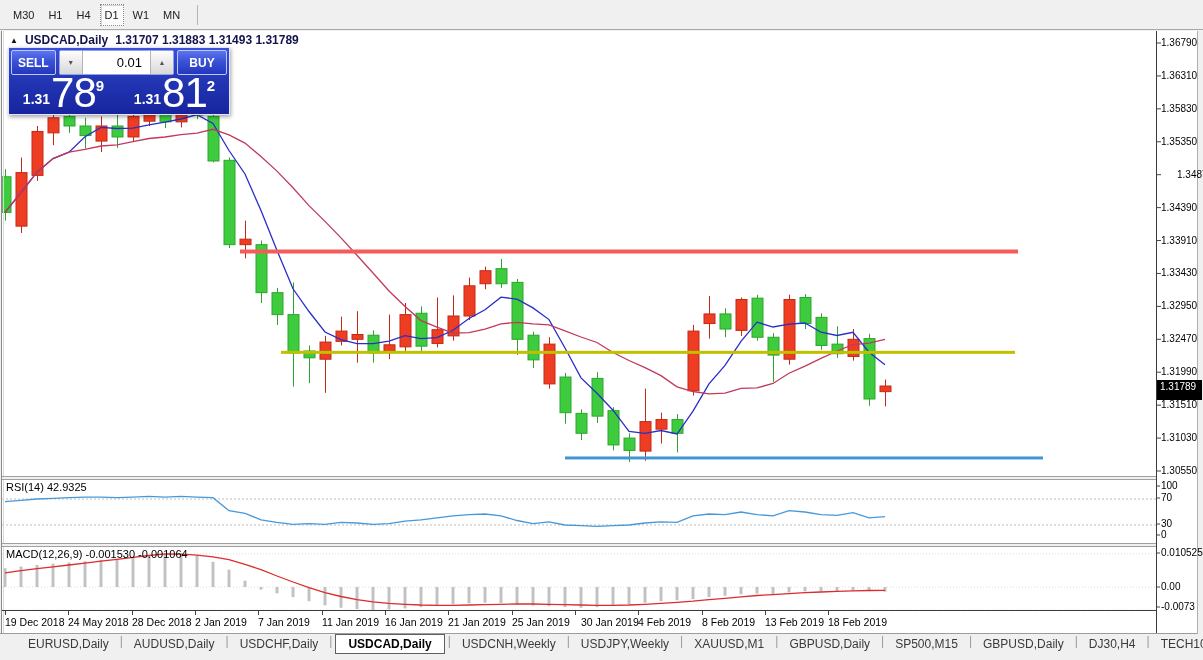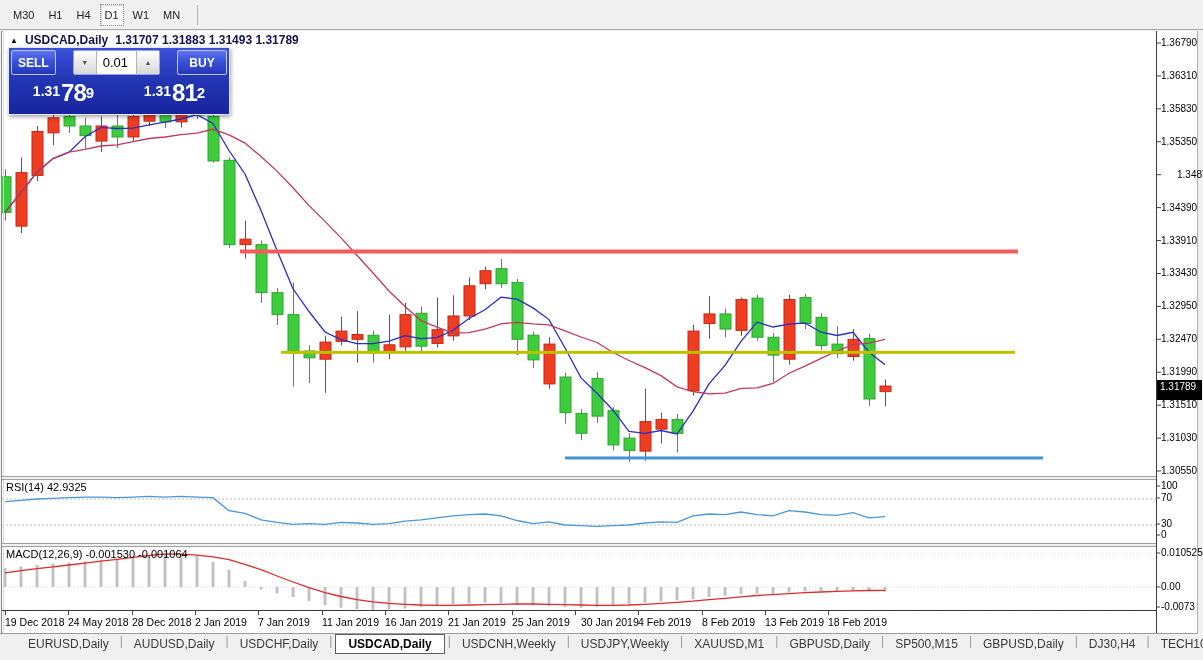--- a/index.html
+++ b/index.html
@@ -27,38 +27,38 @@
   
   #svg-holder{position:absolute;left:0;top:0;width:1203px;height:660px;z-index:1}
   
   .chart-header{position:absolute;left:10px;top:33px;z-index:4;font-size:12px;font-weight:bold;
                 color:#13134e;display:flex;align-items:center;gap:7px;white-space:nowrap}
   .hdr-arrow{font-size:8px;color:#111}
   
   .trade-panel{position:absolute;left:8px;top:47px;width:222px;height:68px;z-index:5;box-sizing:border-box;
                background:linear-gradient(180deg,#3a50da 0%,#2336b4 48%,#17249e 100%);
                border:1px solid #dfe4ff;box-shadow:1px 2px 4px rgba(0,0,0,.35)}
-  .tp-row{display:flex;height:27px;padding:2px 2px 0 2px;gap:17px;align-items:stretch;box-sizing:border-box}
+  .tp-row{display:flex;height:27px;padding:2px 2px 0 2px;gap:3px;align-items:stretch;box-sizing:border-box}
   .btn-trade{background:linear-gradient(180deg,#5d75ee 0%,#3a52d8 45%,#2437bc 100%);
              border:1px solid #bcc7fa;color:#fff;font-size:12px;font-weight:bold;border-radius:2px;
              display:flex;align-items:center;justify-content:center;cursor:default;font-family:inherit}
   .btn-sell{flex:0 0 44px}
   .btn-buy{flex:0 0 50px}
   .vol-group{flex:1;display:flex;border:1px solid #96a0e6;border-radius:2px;overflow:hidden;background:#fff}
   .vol-btn{width:23px;background:linear-gradient(180deg,#fdfdfd,#d8d8d8);border:0;color:#555;
            display:flex;align-items:center;justify-content:center;padding:0;cursor:default}
   .vol-btn .tri{font-size:7px;line-height:1}
   .vol-down{border-right:1px solid #b5b5b5}
   .vol-up{border-left:1px solid #b5b5b5}
   .vol-input{flex:1;border:0;outline:none;text-align:right;padding:0 8px 0 0;font-size:13px;color:#000;
              font-family:inherit;min-width:0;background:#fff}
-  .tp-quotes{display:flex;height:38px;align-items:center;padding:1px 2px 2px 2px;box-sizing:border-box}
+  .tp-quotes{display:flex;height:38px;align-items:flex-start;padding:1px 2px 2px 2px;box-sizing:border-box}
   .quote{flex:1;display:flex;align-items:flex-end;justify-content:center;color:#fff;padding-bottom:2px}
   .q-prefix{font-size:14px;font-weight:bold;line-height:1;margin:0 1px 4px 0}
-  .q-big{font-size:24px;font-weight:bold;line-height:.82;letter-spacing:-1px}
+  .q-big{font-size:42px;font-weight:normal;line-height:.82;letter-spacing:-1px}
   .q-sup{font-size:15px;font-weight:bold;align-self:flex-start;margin-top:1px}
   .q-divider{width:2px;background:#e9edff;margin:1px 2px}
   
   .pane-label{position:absolute;left:6px;font-size:11px;color:#000;z-index:3;white-space:nowrap}
   #rsi-label{top:481px}
   #macd-label{top:548px}
   .axis-lbl{position:absolute;left:1161px;font-size:10px;color:#000;line-height:12px;z-index:3;white-space:nowrap}
   .cur-price{position:absolute;left:1157px;top:380px;width:45px;height:20px;background:#000;color:#fff;
              font-size:10px;line-height:14px;padding-left:3px;box-sizing:border-box;z-index:4}
   .date-lbl{position:absolute;top:616px;font-size:10.5px;color:#000;z-index:3;white-space:nowrap}

